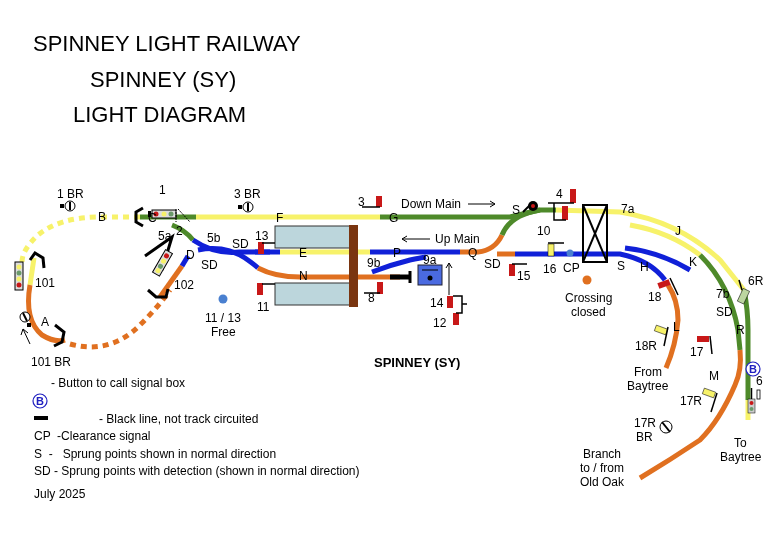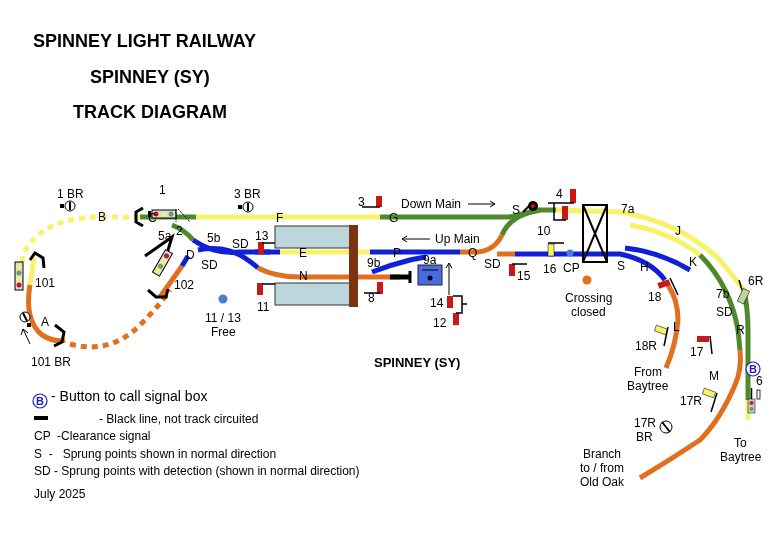--- a/index.html
+++ b/index.html
@@ -1,27 +1,27 @@
 <!DOCTYPE html>
 <html><head>
 <meta charset="utf-8">
 <style>
   html,body{margin:0;padding:0;background:#fff;}
   body{width:780px;height:540px;position:relative;overflow:hidden;font-family:"Liberation Sans",sans-serif;color:#000;}
-  .title{position:absolute;font-weight:bold;font-size:18px;white-space:nowrap;}
+  .title{position:absolute;font-weight:normal;font-size:22px;white-space:nowrap;}
   svg{position:absolute;left:0;top:0;}
   .lbl{font-family:"Liberation Sans",sans-serif;font-size:12px;fill:#000;}
   .legend{position:absolute;left:34px;font-size:12px;white-space:nowrap;}
 </style>
 </head>
 <body>
 
 <div class="title" style="left:33px;top:31px;">SPINNEY LIGHT RAILWAY</div>
 <div class="title" style="left:90px;top:67px;">SPINNEY (SY)</div>
-<div class="title" style="left:73px;top:102px;">TRACK DIAGRAM</div>
+<div class="title" style="left:73px;top:102px;">LIGHT DIAGRAM</div>
 
 <svg width="780" height="540" viewBox="0 0 780 540">
 
   <g fill="none" stroke-width="5" stroke-linecap="butt">
 
     <path d="M140 217 L100 217 Q60 217 38 235 Q22 250 22 262" stroke="#f7f26a" stroke-dasharray="6,5"></path>
 
     <path d="M34 258 L30 285" stroke="#f7f26a"></path>
 
     <path d="M30 285 Q24 320 42 335 Q55 343 65 340" stroke="#e07020"></path>
@@ -311,18 +311,18 @@
     <text x="374" y="367" font-size="13" font-weight="bold" font-family="Liberation Sans, sans-serif">SPINNEY (SY)</text>
   </g>
 
   <g>
     <circle cx="40" cy="401" r="7" fill="#fff" stroke="#2020c0" stroke-width="1.2"></circle>
     <text x="40" y="405" text-anchor="middle" font-size="11" font-weight="bold" fill="#2020c0">B</text>
   </g>
   <rect x="34" y="416" width="14" height="4" fill="#000"></rect>
 </svg>
 
-<div class="legend" style="left:51px;top:388px;font-size:14px;">- Button to call signal box</div>
+<div class="legend" style="left:51px;top:376px;font-size:12px;">- Button to call signal box</div>
 <div class="legend" style="left:51px;top:412px;margin-left:48px;">- Black line, not track circuited</div>
 <div class="legend" style="top:429px;white-space:pre;">CP  -Clearance signal</div>
 <div class="legend" style="top:447px;white-space:pre;text-align:right;">S  -   Sprung points shown in normal direction</div>
 <div class="legend" style="top:464px;">SD - Sprung points with detection (shown in normal direction)</div>
 <div class="legend" style="top:487px;font-size:12px;">July 2025</div>
 
 </body></html>

